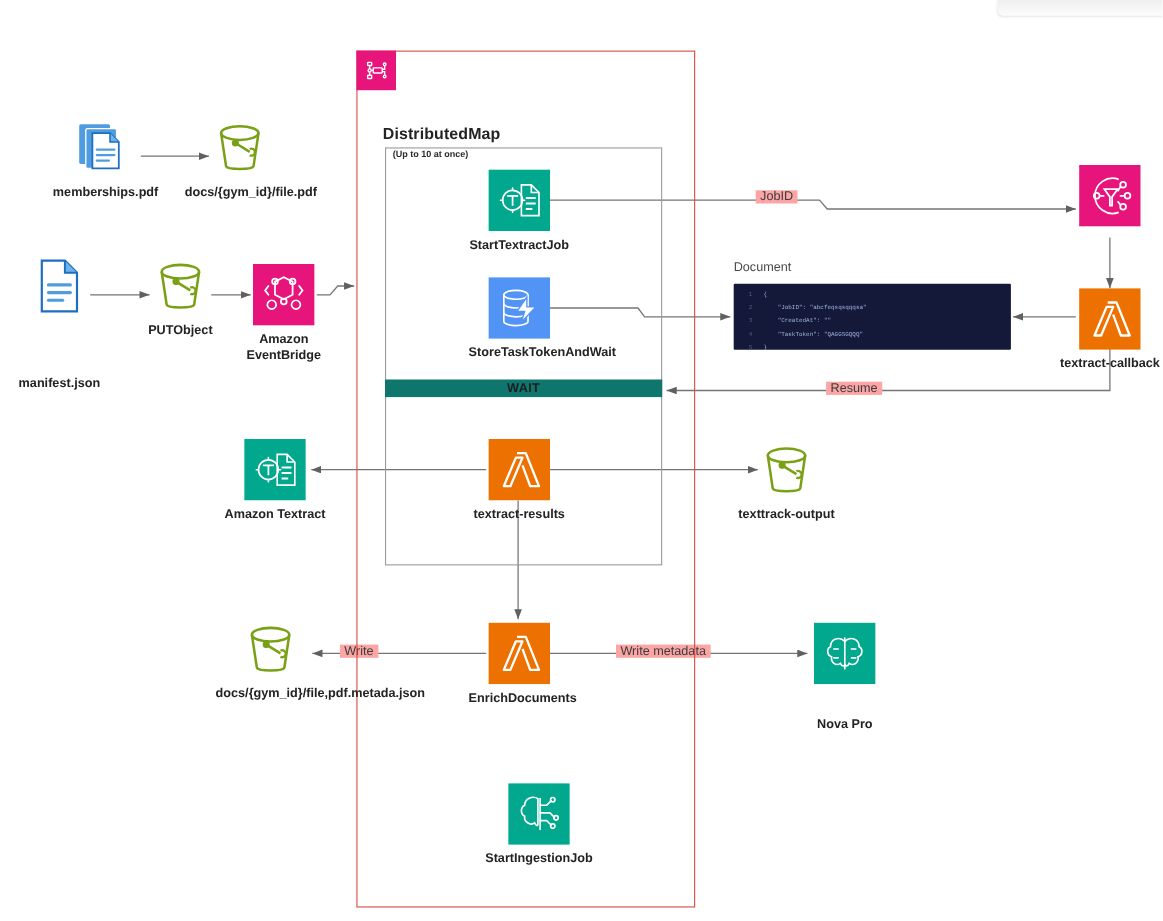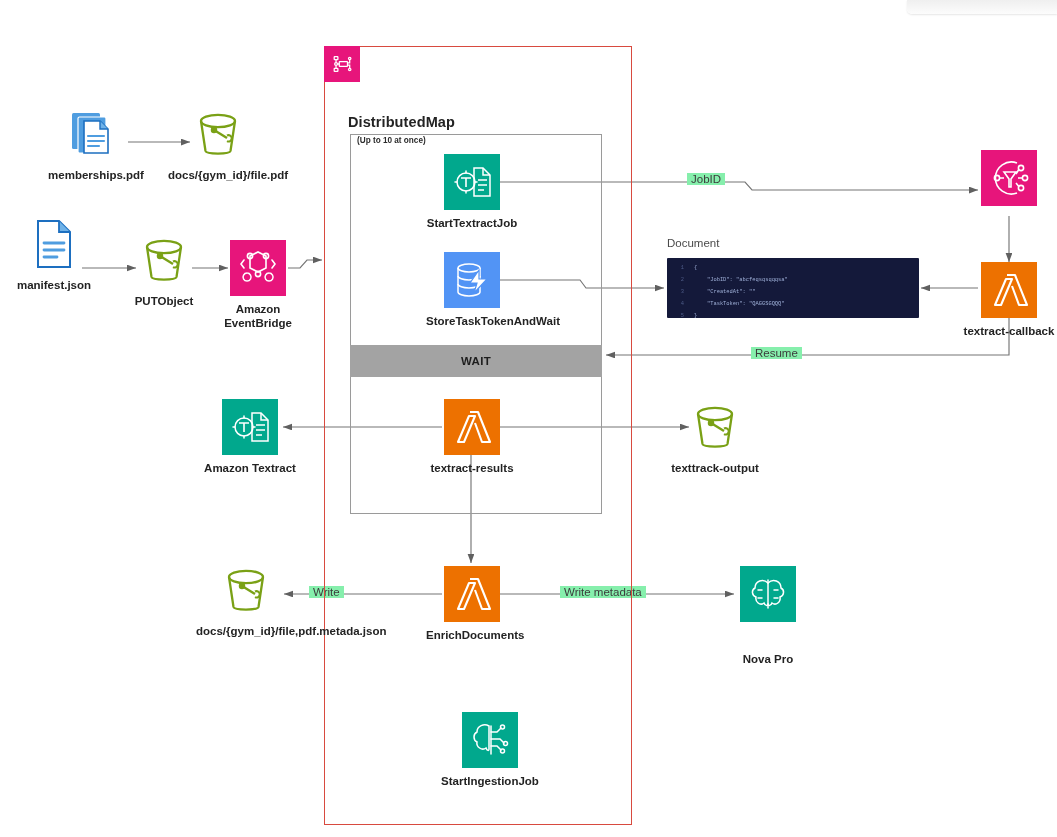--- a/index.html
+++ b/index.html
@@ -20,33 +20,33 @@
   
   #sfn-container{left:324px;top:46px;width:308px;height:779px;border:1.6px solid #d84a3f;box-sizing:border-box;background:transparent;}
   #sfn-badge{left:324px;top:46px;width:36px;height:36px;background:#e7157b;display:flex;align-items:center;justify-content:center;}
   #sfn-title{left:348px;top:114px;font-size:14.5px;font-weight:bold;color:#232323;letter-spacing:.1px;}
 
   
   #dmap-box{left:350px;top:134px;width:252px;height:380px;border:1.4px solid #9a9a9a;box-sizing:border-box;background:transparent;}
   #dmap-note{left:357px;top:136px;font-size:8.2px;font-weight:bold;color:#2b2b2b;}
 
   
-  #wait-bar{left:350px;top:345px;width:252px;height:32px;background:#a3a3a3;display:flex;align-items:center;justify-content:center;}
+  #wait-bar{left:350px;top:345px;width:252px;height:16px;background:#0f766e;display:flex;align-items:center;justify-content:center;}
   #wait-bar span{font-size:11.5px;font-weight:bold;color:#1d1d1d;letter-spacing:.3px;}
 
   
   #doc-title{left:667px;top:237px;font-size:11.5px;color:#4a4a4a;}
   #code-block{left:667px;top:258px;width:252px;height:60px;background:#14193a;border-radius:1px;overflow:hidden;}
   #code-block table{border-collapse:collapse;margin-top:4px;margin-left:6px;}
   #code-block td{font-family:"Liberation Mono", monospace;font-size:5.4px;line-height:1.85;color:#9fb0d8;white-space:pre;vertical-align:top;}
   #code-block td.ln{color:#4d5b87;padding-right:9px;text-align:right;width:10px;}
 
   
   #wires{position:absolute;left:0;top:0;width:1057px;height:837px;pointer-events:none;}
-  .wlbl{position:absolute;font-size:11.5px;color:#3c3c3c;background:#86efac;padding:0 4px;white-space:nowrap;}
+  .wlbl{position:absolute;font-size:11.5px;color:#3c3c3c;background:#fca5a5;padding:0 4px;white-space:nowrap;}
 
   
   #tr-chrome{right:0px;top:0px;width:150px;height:14px;background:linear-gradient(#efefef,#fcfcfc);border-bottom-left-radius:5px;box-shadow:0 1px 2px rgba(0,0,0,.10);}
 </style>
 </head>
 <body>
 
 <div id="canvas">
 
   <div id="tr-chrome" class="abs"></div>
@@ -139,21 +139,21 @@
         <ellipse cx="26" cy="13" rx="17" ry="6.2"></ellipse>
         <path d="M9 13 L13.5 43 C14.5 46.4 37.5 46.4 38.5 43 L43 13"></path>
         <path d="M22 22 L35 30"></path>
         <circle cx="22" cy="22" r="2.1" fill="#7aa116"></circle>
         <path d="M35 27.5 a3.2 3.2 0 1 1 0 5.6" stroke-width="2.1"></path>
       </svg>
     </div>
     <div class="lbl">docs/{gym_id}/file.pdf</div>
   </div>
 
-  <div class="node" style="left:4px;top:216px;width:100px;">
+  <div class="node" style="left:4px;top:232px;width:100px;gap:48px;">
     <div class="ico">
       <svg width="44" height="52" viewBox="0 0 44 52">
         <path d="M6 3 h21 l11 11 v35 h-32 z" fill="#ffffff" stroke="#1d6fc0" stroke-width="2"></path>
         <path d="M27 3 v11 h11" fill="#6fb2e8" stroke="#1d6fc0" stroke-width="1.8"></path>
         <g stroke="#4f9de0" stroke-width="2.8" stroke-linecap="round">
           <path d="M12 25 h20"></path>
             <path d="M12 32 h20"></path>
             <path d="M12 39 h13"></path>
         </g>
       </svg>

